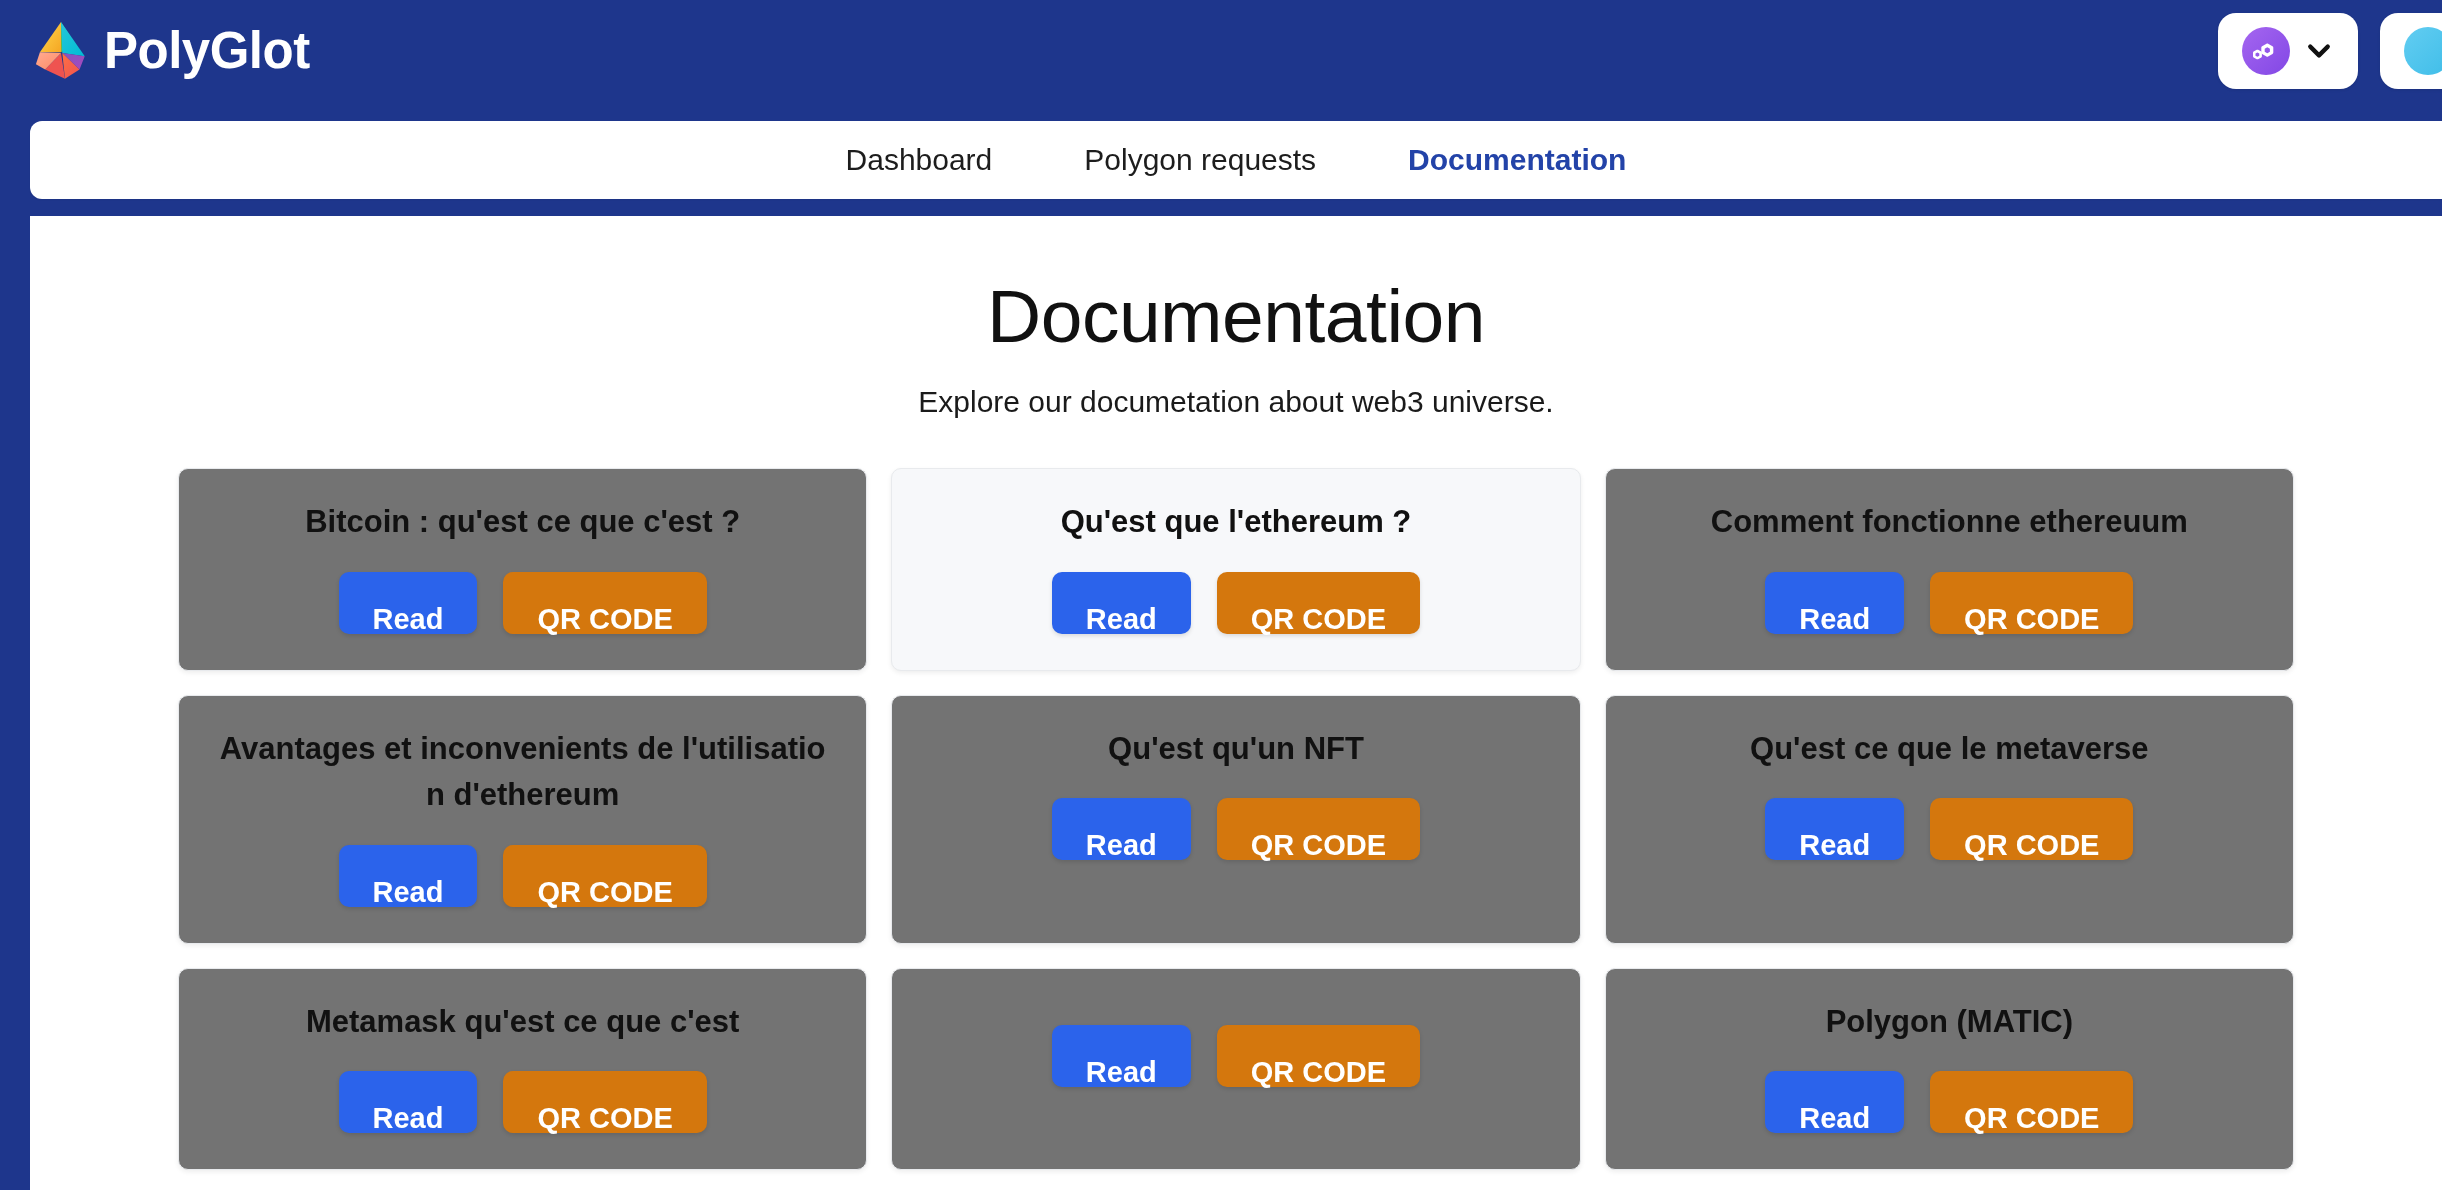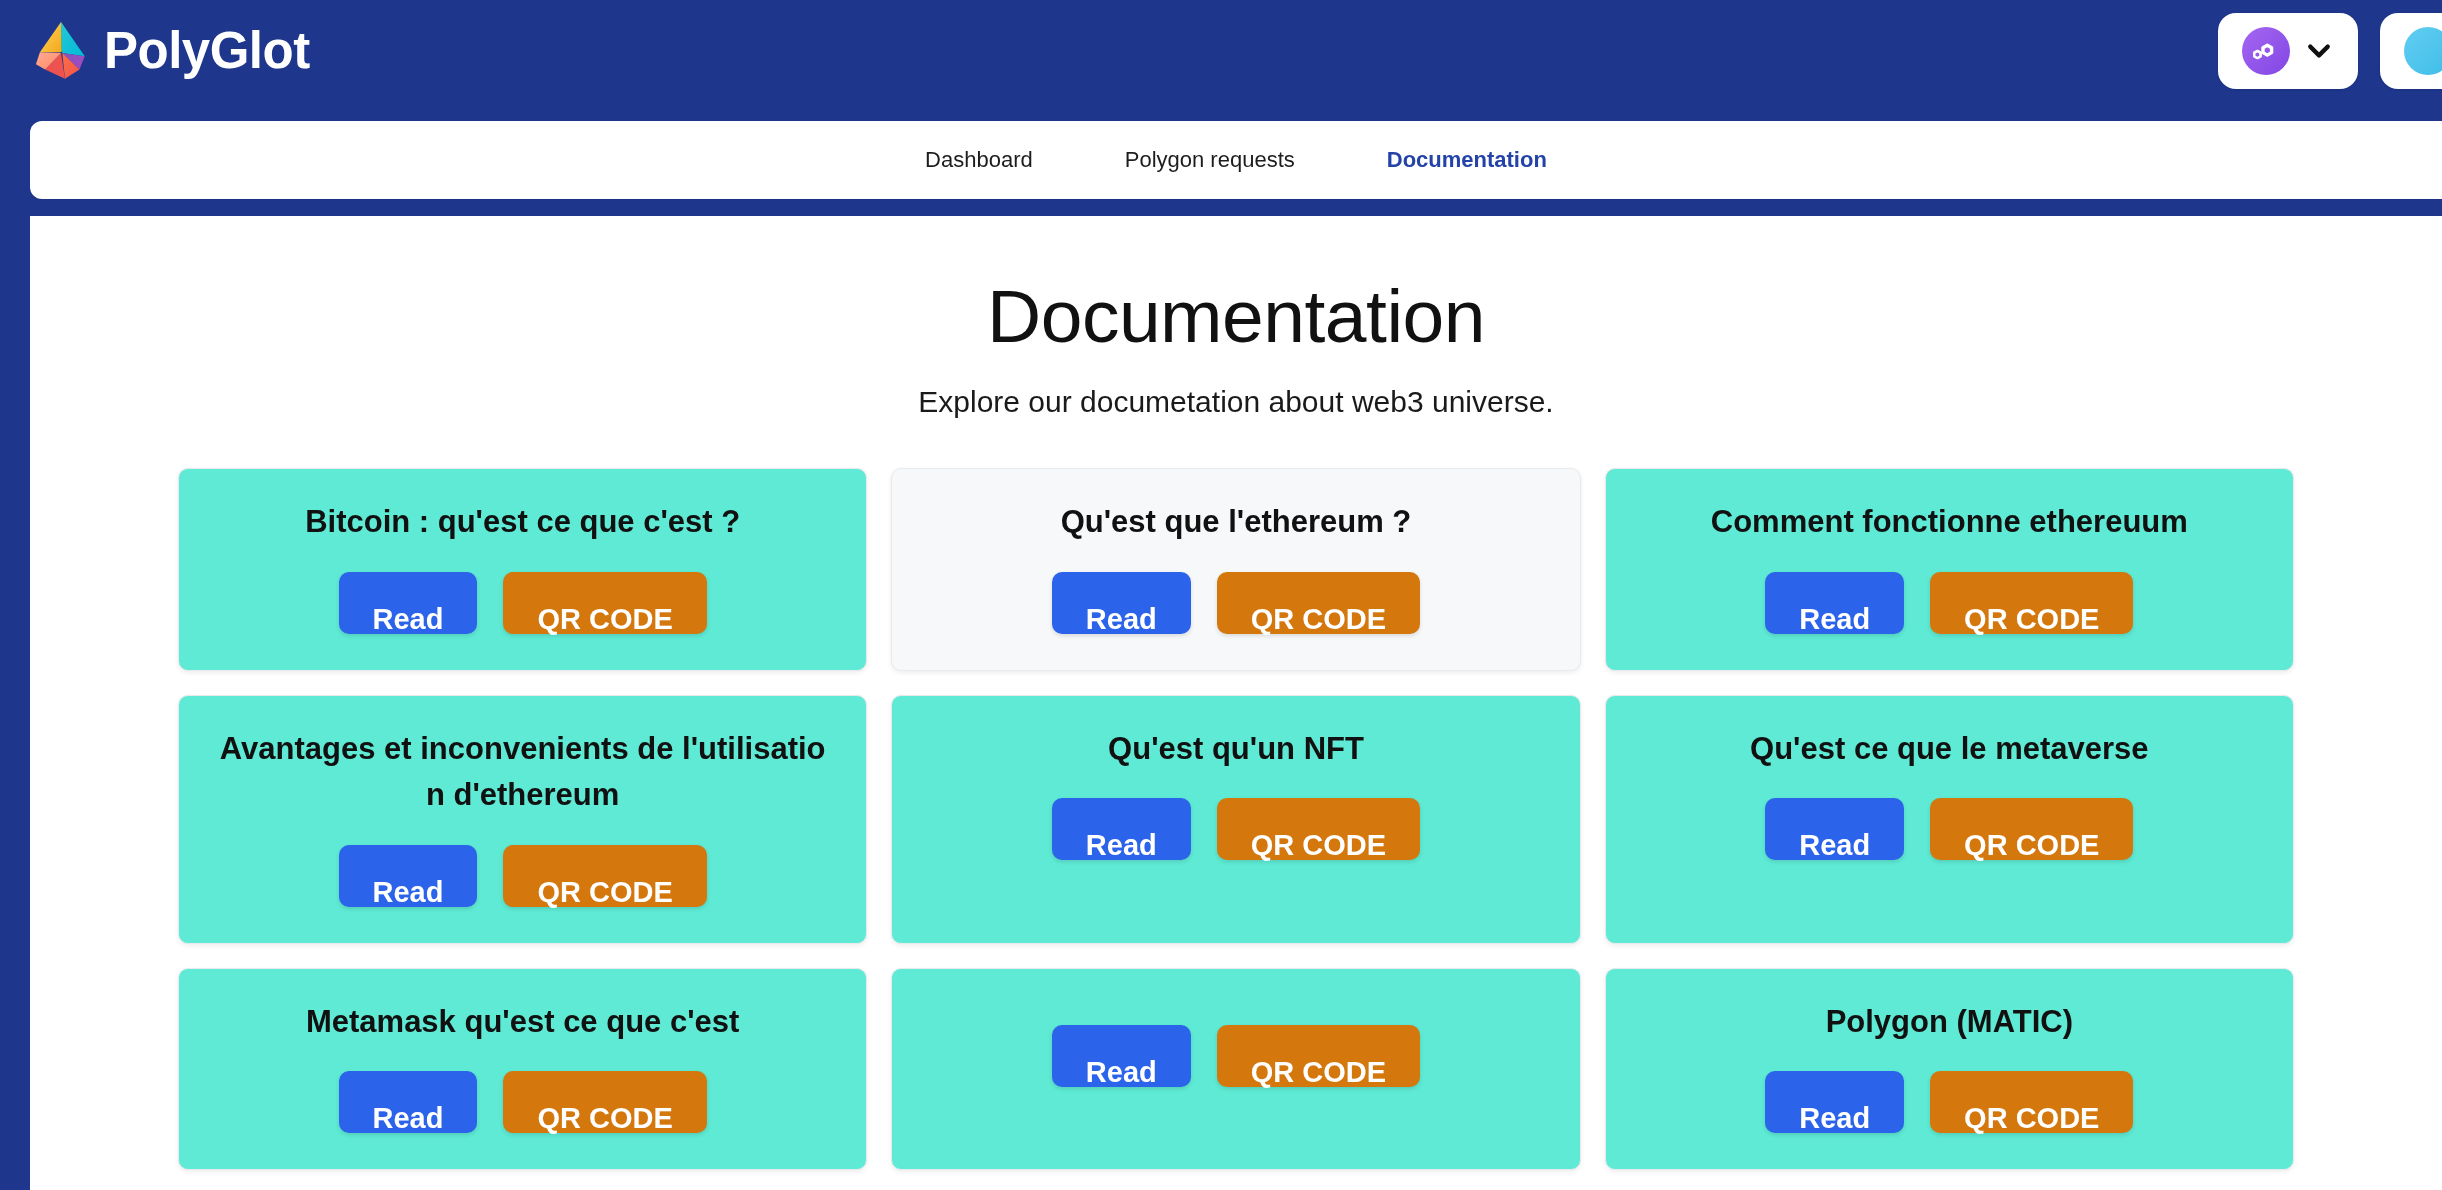--- a/index.html
+++ b/index.html
@@ -118,21 +118,21 @@
     background: #ffffff;
     border-radius: 12px 0 0 12px;
     display: flex;
     align-items: center;
     justify-content: center;
     gap: 0;
     box-shadow: 0 1px 2px rgba(0,0,0,0.06);
   }
 
   .nav-item {
-    font-size: 22px;
+    font-size: 30px;
     color: #1d1d1d;
     text-decoration: none;
     padding: 0 46px;
     line-height: 1;
     white-space: nowrap;
     cursor: pointer;
   }
 
   .nav-item.active {
     color: #2343a8;
@@ -172,21 +172,21 @@
   .card-grid {
     margin: 48px auto 0 auto;
     width: 2116px;
     display: grid;
     grid-template-columns: repeat(3, 1fr);
     column-gap: 24px;
     row-gap: 24px;
   }
 
   .doc-card {
-    background: #5eead4;
+    background: #737373;
     border: 1px solid #e8eaed;
     border-radius: 10px;
     box-shadow: 0 2px 5px rgba(0,0,0,0.07);
     padding: 30px 34px 36px 34px;
     min-height: 200px;
     display: flex;
     flex-direction: column;
     align-items: center;
   }
 

